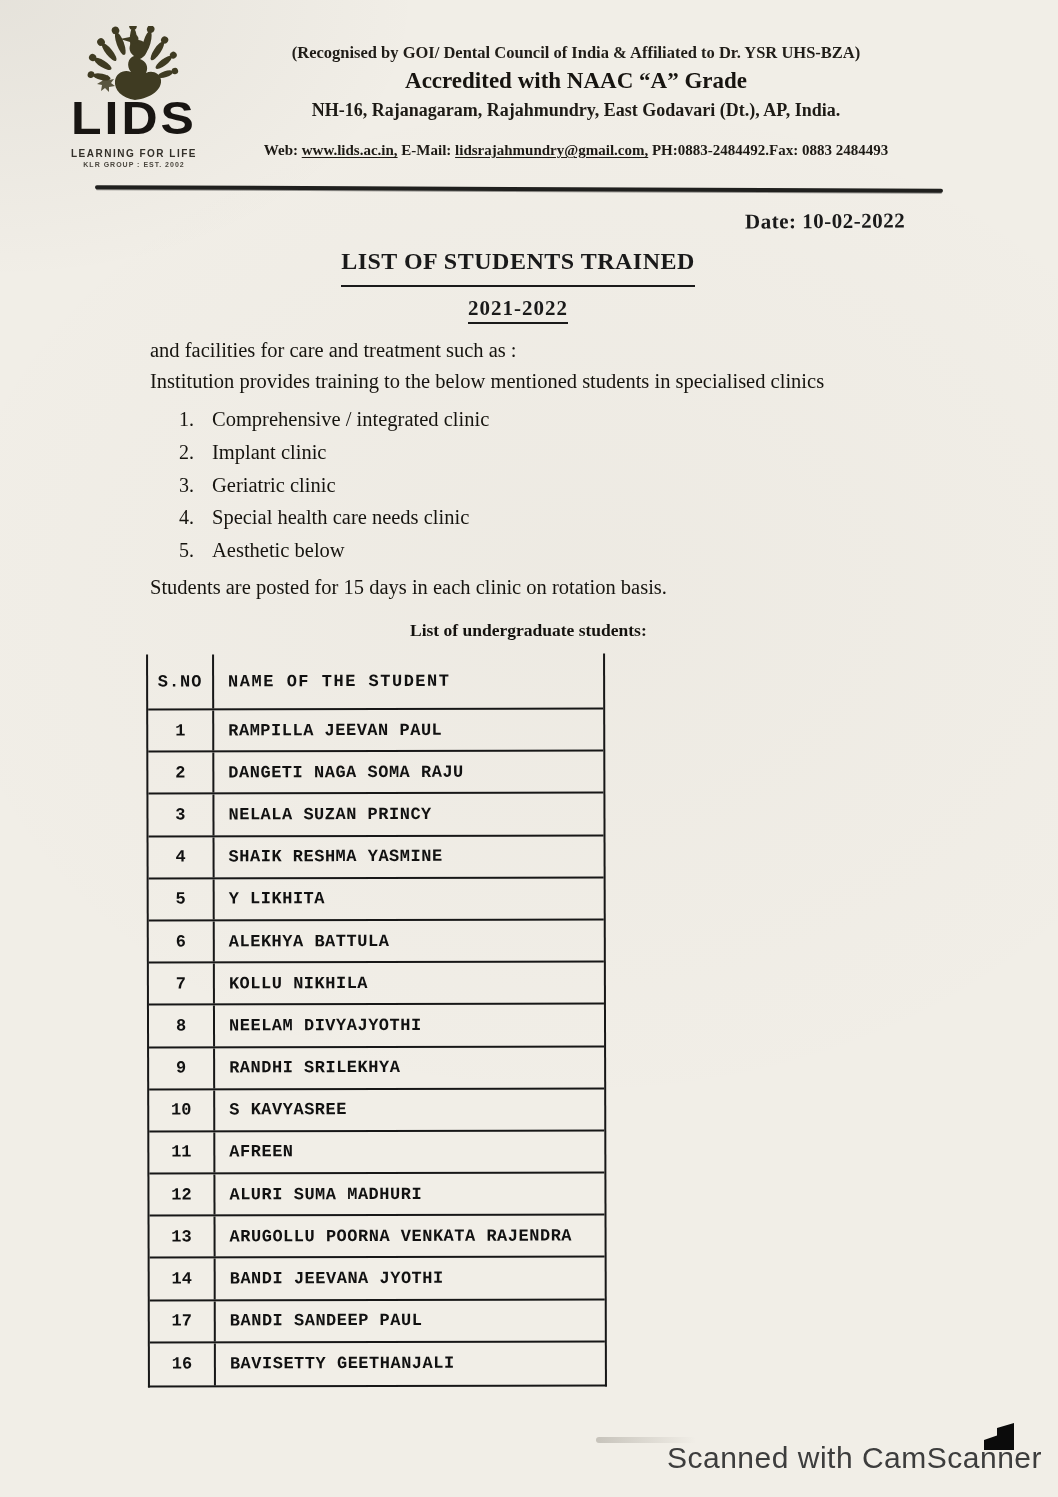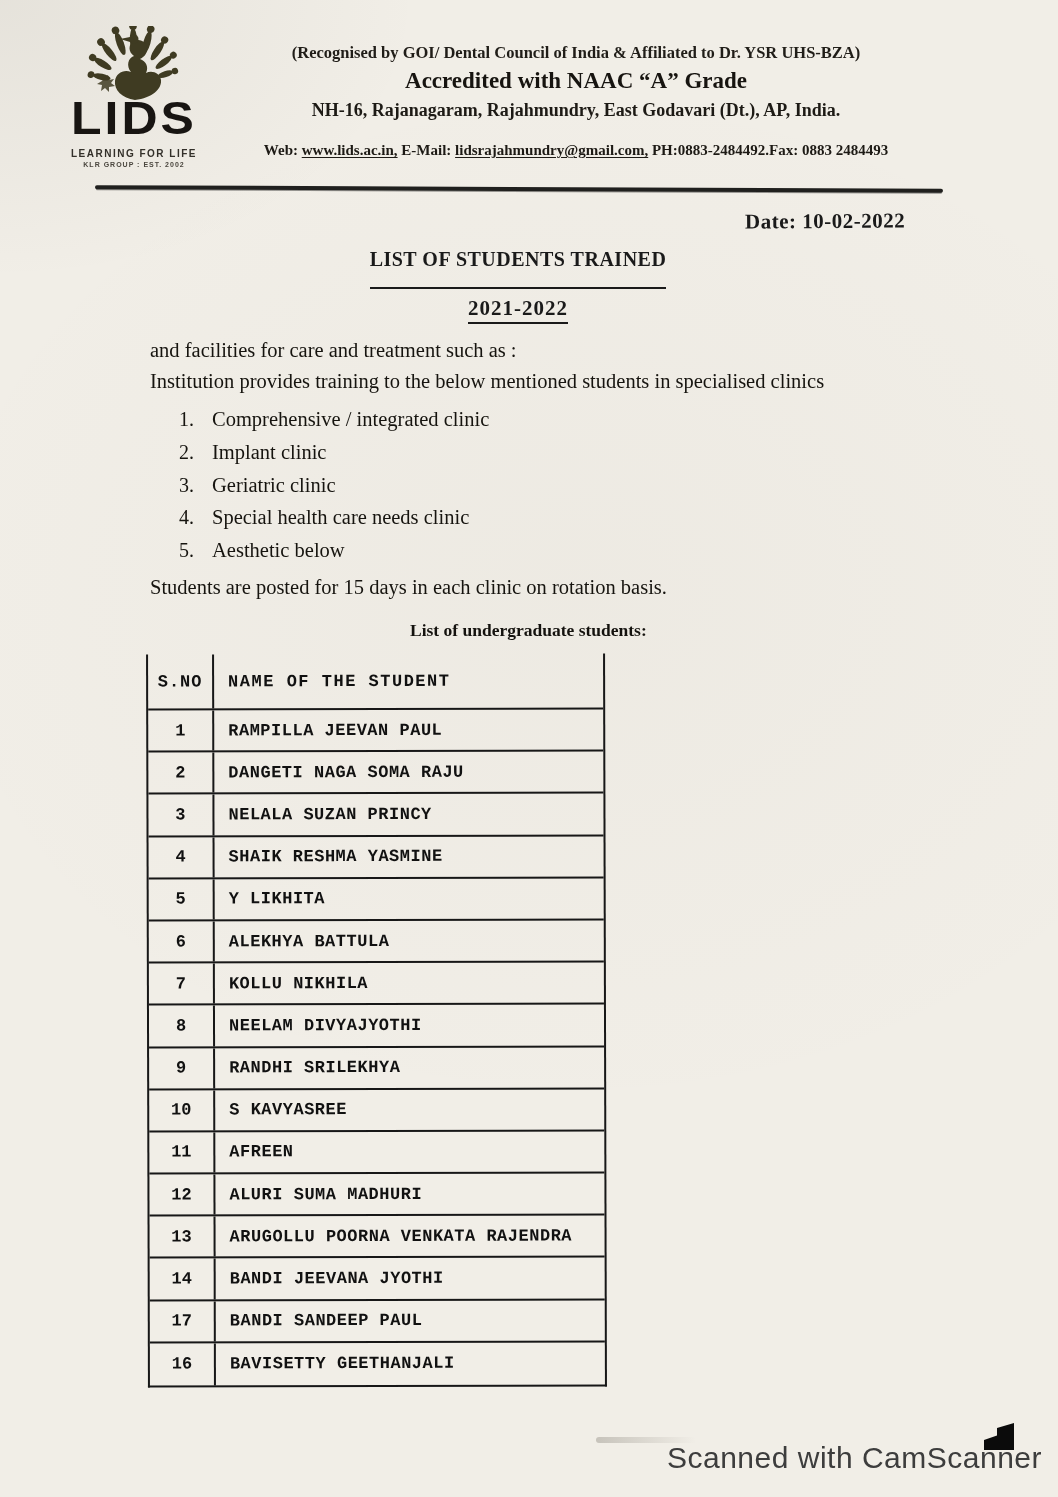--- a/index.html
+++ b/index.html
@@ -65,22 +65,22 @@
 
   
   .date-line {
     position: absolute; left: 745px; top: 209px;
     font-size: 21px; font-weight: 700; letter-spacing: 0.5px;
     transform: rotate(-0.4deg);
   }
   .doc-title-wrap { position: absolute; left: 238px; top: 248px; width: 560px; text-align: center; }
   .doc-title {
     display: inline-block;
-    font-size: 20px; font-weight: 700; letter-spacing: 0.5px;
-    border-bottom: 2.5px solid #1a1a1a; padding-bottom: 16px;
+    font-size: 24px; font-weight: 700; letter-spacing: 0.5px;
+    border-bottom: 2.5px solid #1a1a1a; padding-bottom: 10px;
   }
   .doc-subtitle-wrap { position: absolute; left: 238px; top: 296px; width: 560px; text-align: center; }
   .doc-subtitle {
     display: inline-block;
     font-size: 21px; font-weight: 700; letter-spacing: 1px;
     border-bottom: 2.5px solid #1a1a1a; padding-bottom: 1px; text-align: right;
   }
 
   .intro { position: absolute; left: 150px; top: 335px; width: 780px; }
   .intro div { font-size: 20.5px; line-height: 31px; color: #16140f; }

